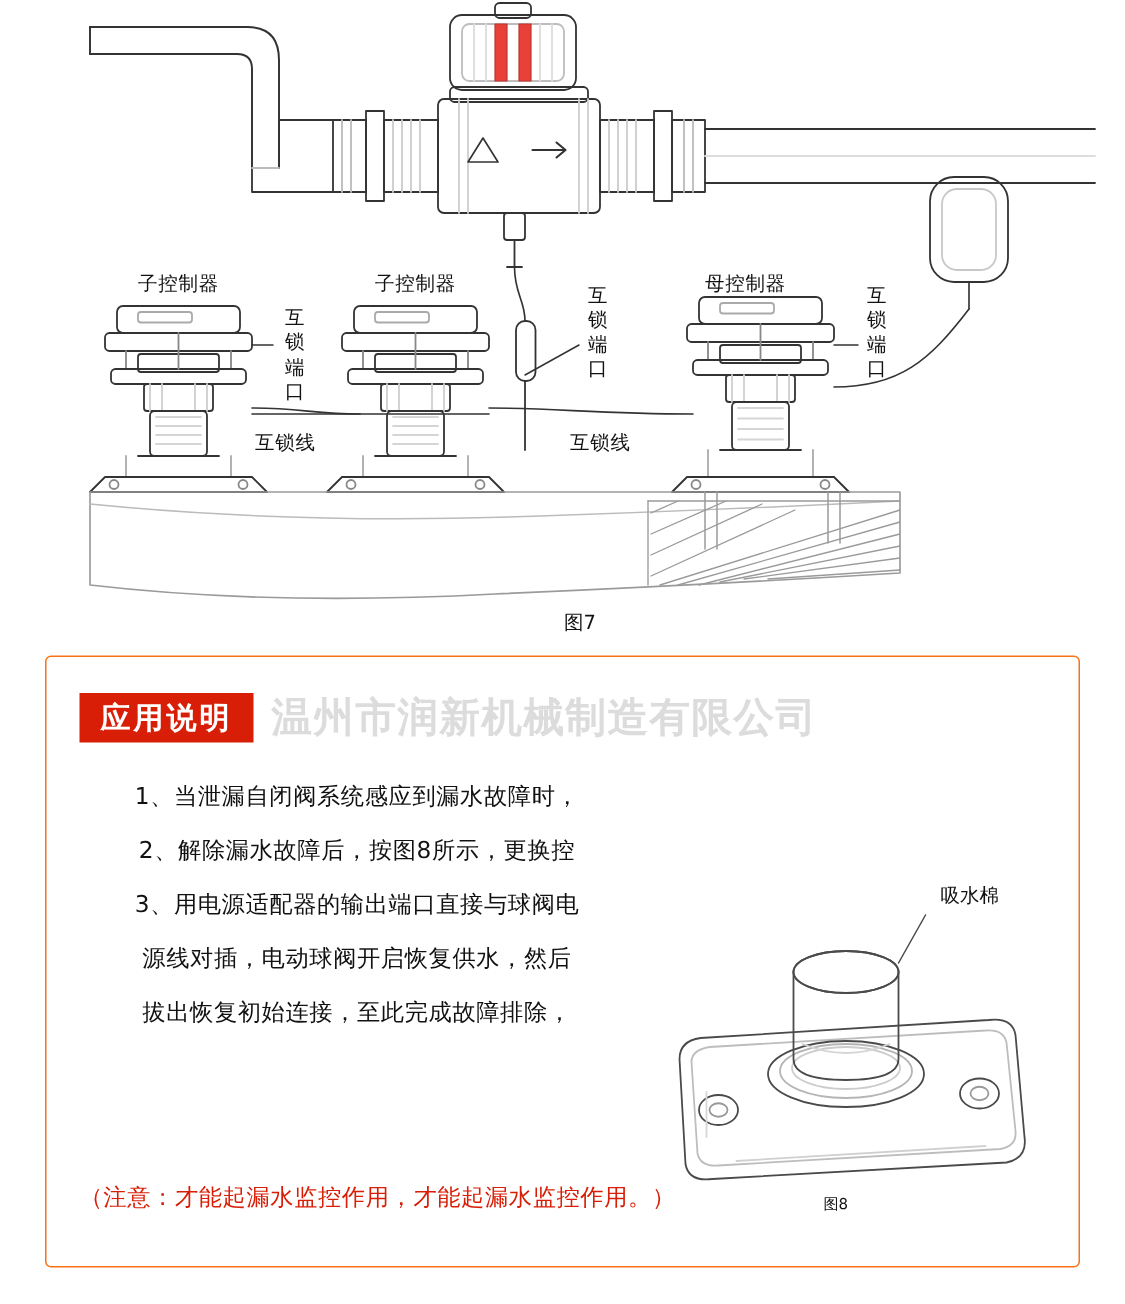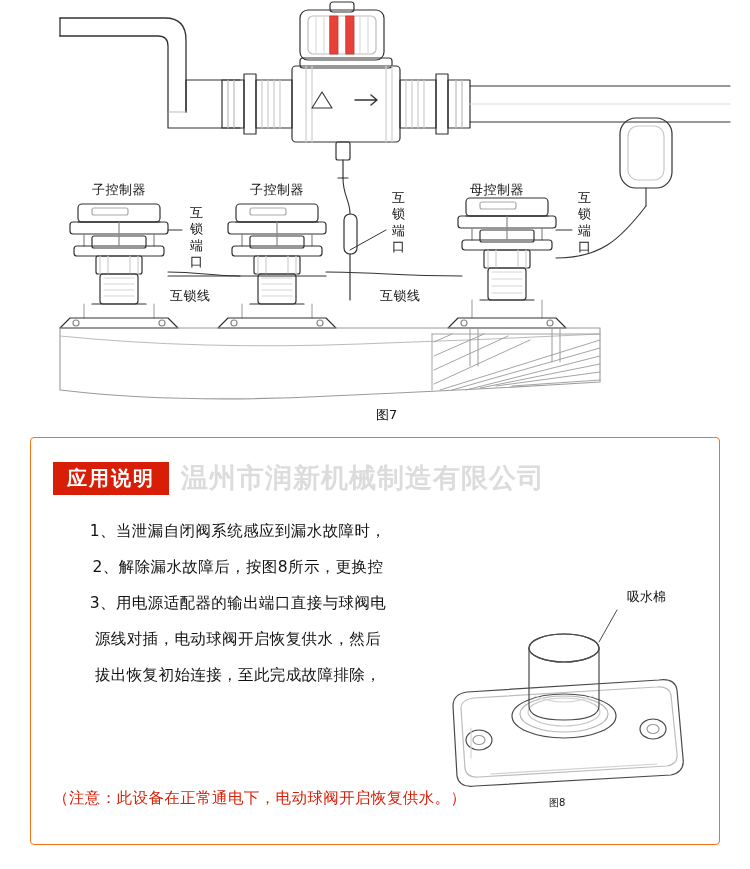--- a/index.html
+++ b/index.html
@@ -316,21 +316,21 @@
   <div id="watermark">温州市润新机械制造有限公司</div>
 
   <div id="app-body">
     <p class="para">1、当泄漏自闭阀系统感应到漏水故障时，</p>
     <p class="para">2、解除漏水故障后，按图8所示，更换控</p>
     <p class="para">3、用电源适配器的输出端口直接与球阀电</p>
     <p class="para">源线对插，电动球阀开启恢复供水，然后</p>
     <p class="para">拔出恢复初始连接，至此完成故障排除，</p>
   </div>
 
-  <div id="app-note">（注意：此设备在正常通电下，电动球阀开启恢复供水。）</div>
+  <div id="app-note">（注意：才能起漏水监控作用，才能起漏水监控作用。）</div>
 
   <div id="fig8-wrap">
     <svg id="fig8-svg" width="275" height="235" viewBox="0 0 275 235">
       <g fill="none" stroke="#4a4a4a" stroke-width="1.2" stroke-linejoin="round" stroke-linecap="round">
 
         <path d="M22 118 Q22 106 36 104 L228 92 Q244 90 246 102 L252 170 Q254 184 240 187 L44 198 Q28 200 26 188 Z"></path>
         <path d="M30 120 Q30 112 42 110 L226 99 Q238 98 240 107 L246 166 Q247 176 236 178 L48 189 Q36 190 34 181 Z" stroke="#bdbdbd"></path>
 
         <ellipse cx="48" cy="152" rx="13" ry="10"></ellipse>
         <ellipse cx="48" cy="152" rx="6" ry="4.5" stroke="#9a9a9a"></ellipse>

